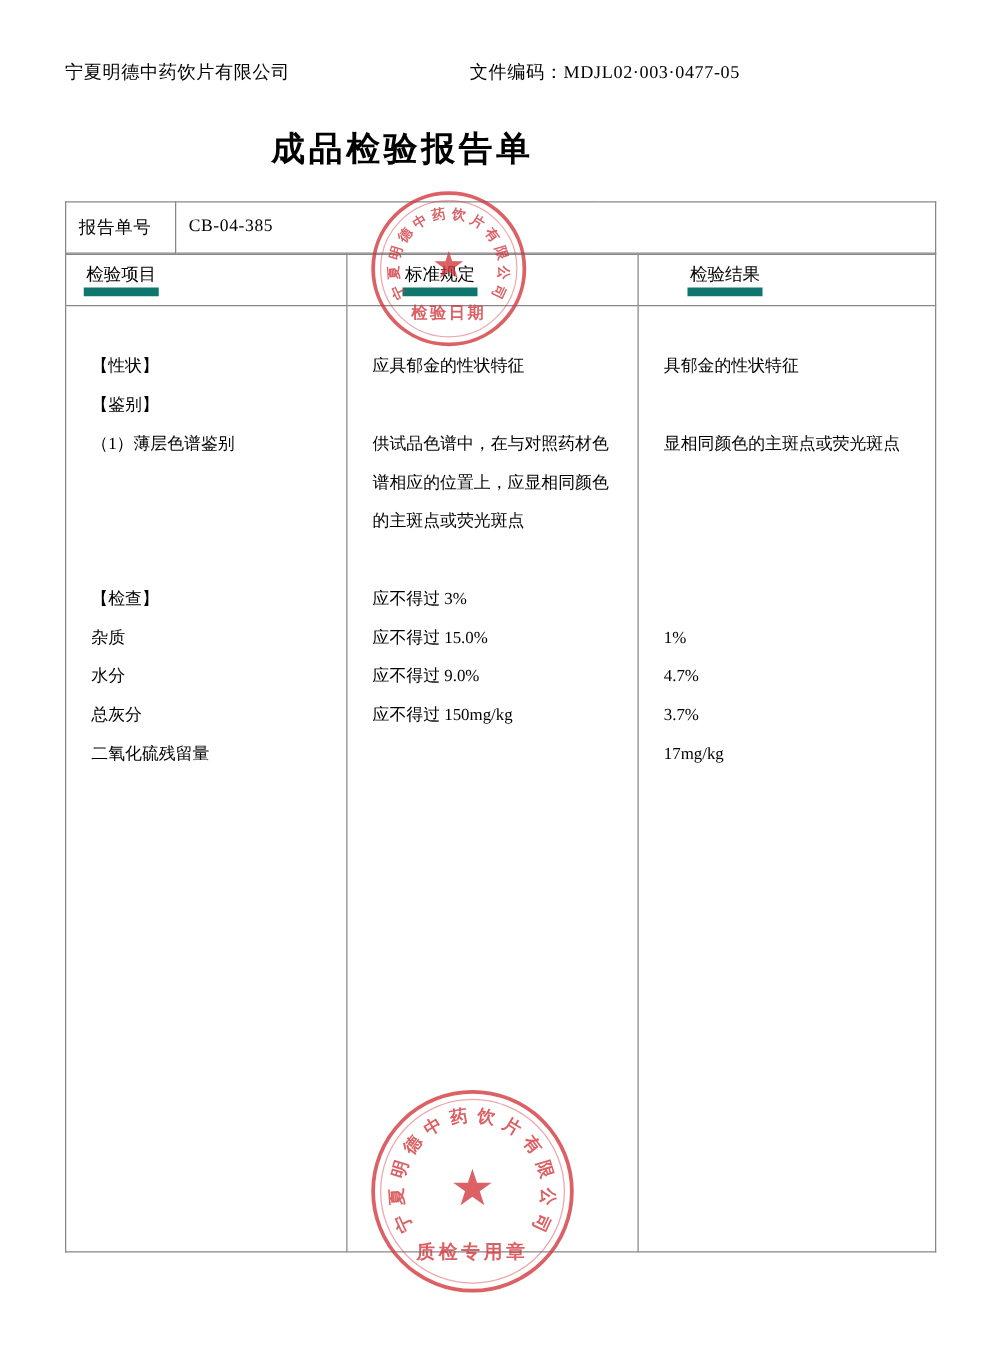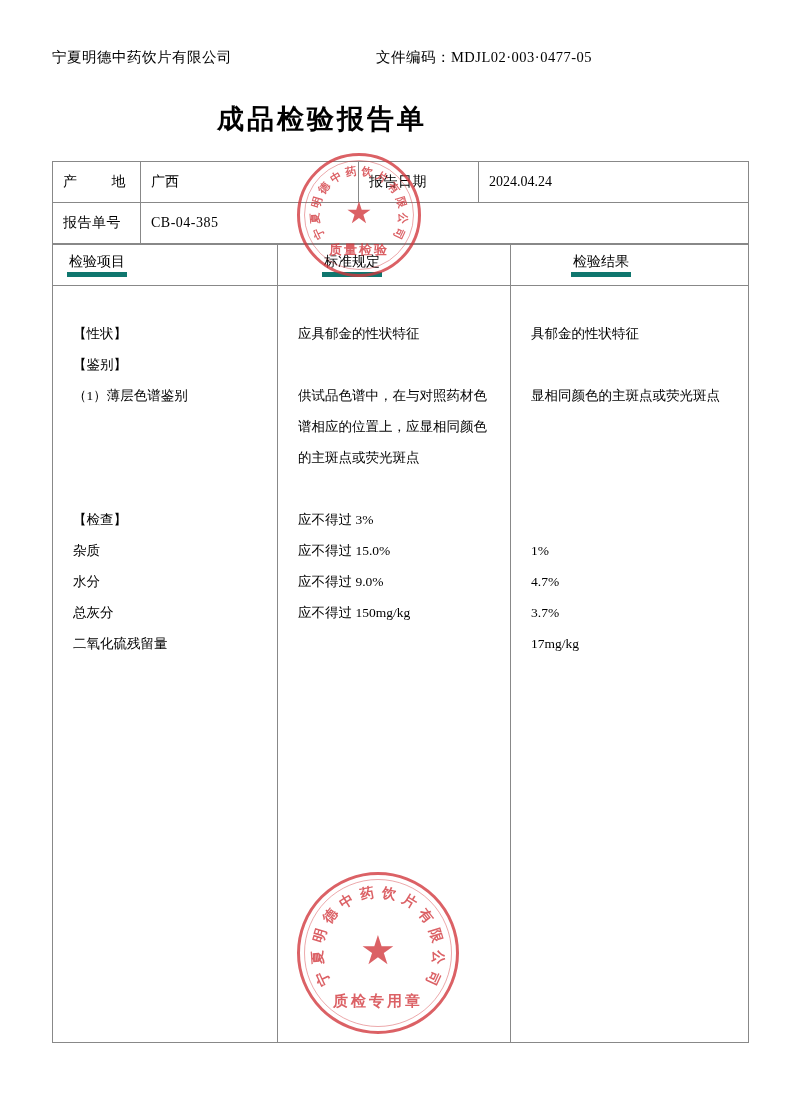--- a/index.html
+++ b/index.html
@@ -75,21 +75,21 @@
   }
 
   
   .res-head td {
     height: 42px;
     vertical-align: bottom;
     padding-bottom: 8px;
   }
   .res-head span {
     display: inline-block;
-    border-bottom: 5px solid #0f766e;
+    border-bottom: 7px solid #0f766e;
     padding: 0 2px 1px 2px;
     font-size: 14px;
   }
   .res-col-1 { width: 225px; }
   .res-col-2 { width: 233px; }
   .res-col-3 { width: 238px; }
 
   .res-body td {
     vertical-align: top;
     padding: 0;
@@ -187,44 +187,38 @@
   <div class="title">成品检验报告单</div>
 
   <table class="main">
     <colgroup>
       <col class="col-a">
         <col class="col-b">
         <col class="col-c">
         <col class="col-d">
     </colgroup>
     <tbody>
-      <tr>
-        <td class="lbl spread">产　　地</td>
-        <td class="val">广西</td>
-        <td class="lbl">报告日期</td>
-        <td class="val">2024.04.24</td>
-      </tr>
       <tr>
         <td class="lbl">报告单号</td>
         <td class="reportno-cell" colspan="3">CB-04-385</td>
       </tr>
     </tbody>
   </table>
 
   <table class="main">
     <colgroup>
       <col class="res-col-1">
         <col class="res-col-2">
         <col class="res-col-3">
     </colgroup>
     <tbody>
       <tr class="res-head">
         <td style="text-align:left;padding-left:14px;"><span>检验项目</span></td>
         <td style="text-align:left;padding-left:44px;"><span>标准规定</span></td>
-        <td style="text-align:left;padding-left:60px;"><span>检验结果</span></td>
+        <td style="text-align:left;padding-left:39px;"><span>检验结果</span></td>
       </tr>
       <tr class="res-body">
         <td>
           <div class="res-inner">
             <div class="gap"></div>
             <div>【性状】</div>
             <div>【鉴别】</div>
             <div>（1）薄层色谱鉴别</div>
             <div class="blank">·</div>
             <div class="blank">·</div>
@@ -280,21 +274,21 @@
         <span style="font-size: 11px; transform: rotate(-31.3636deg) translate(0px, -44px) rotate(0deg) translate(-50%, -50%);">中</span>
         <span style="font-size: 11px; transform: rotate(-10.4545deg) translate(0px, -44px) rotate(0deg) translate(-50%, -50%);">药</span>
         <span style="font-size: 11px; transform: rotate(10.4545deg) translate(0px, -44px) rotate(0deg) translate(-50%, -50%);">饮</span>
         <span style="font-size: 11px; transform: rotate(31.3636deg) translate(0px, -44px) rotate(0deg) translate(-50%, -50%);">片</span>
         <span style="font-size: 11px; transform: rotate(52.2727deg) translate(0px, -44px) rotate(0deg) translate(-50%, -50%);">有</span>
         <span style="font-size: 11px; transform: rotate(73.1818deg) translate(0px, -44px) rotate(0deg) translate(-50%, -50%);">限</span>
         <span style="font-size: 11px; transform: rotate(94.0909deg) translate(0px, -44px) rotate(0deg) translate(-50%, -50%);">公</span>
         <span style="font-size: 11px; transform: rotate(115deg) translate(0px, -44px) rotate(0deg) translate(-50%, -50%);">司</span>
       </div>
     <div class="star">★</div>
-    <div class="bottom-text">质量检验</div>
+    <div class="bottom-text">检验日期</div>
   </div>
 
   <div class="stamp" id="stamp-main">
     <div class="ring"></div>
     <div class="arc">
         <span style="font-size: 14px; transform: rotate(-115deg) translate(0px, -60px) rotate(0deg) translate(-50%, -50%);">宁</span>
         <span style="font-size: 14px; transform: rotate(-94.0909deg) translate(0px, -60px) rotate(0deg) translate(-50%, -50%);">夏</span>
         <span style="font-size: 14px; transform: rotate(-73.1818deg) translate(0px, -60px) rotate(0deg) translate(-50%, -50%);">明</span>
         <span style="font-size: 14px; transform: rotate(-52.2727deg) translate(0px, -60px) rotate(0deg) translate(-50%, -50%);">德</span>
         <span style="font-size: 14px; transform: rotate(-31.3636deg) translate(0px, -60px) rotate(0deg) translate(-50%, -50%);">中</span>

